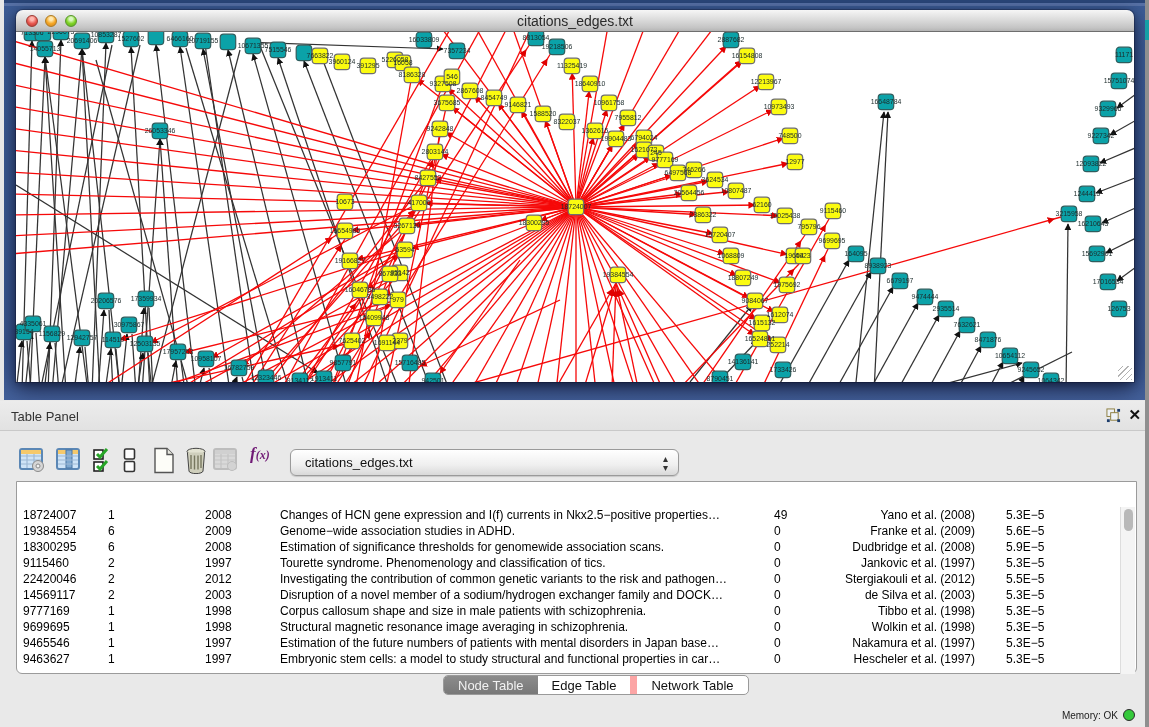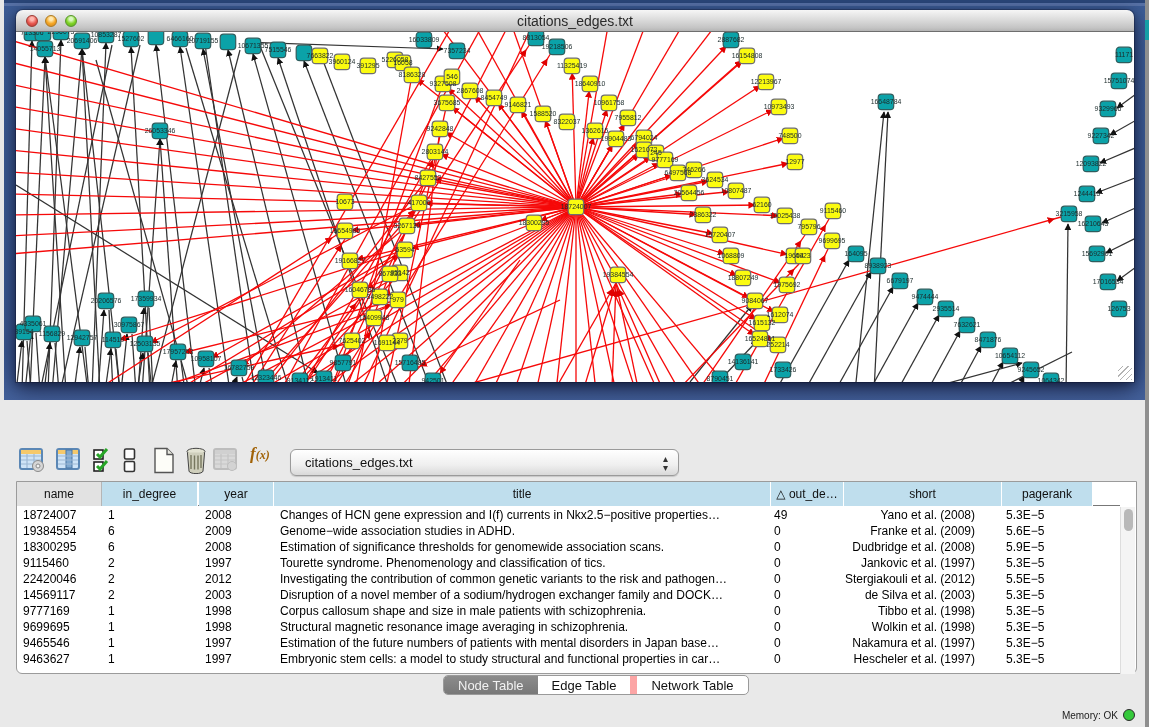--- a/index.html
+++ b/index.html
@@ -548,20 +548,31 @@
           <text x="560" y="177.3" font-size="6.9" text-anchor="middle" fill="#1c2b2b" font-family="Liberation Sans, sans-serif">18724007</text>
           <text x="518" y="193.3" font-size="6.9" text-anchor="middle" fill="#1c2b2b" font-family="Liberation Sans, sans-serif">18300295</text>
           <text x="602" y="245.3" font-size="6.9" text-anchor="middle" fill="#1c2b2b" font-family="Liberation Sans, sans-serif">19384554</text>
         </svg>
         <div class="rsz"></div>
       </div>
  </div>
 </div>
 <div class="lgray"></div>
 <div class="panel">
+ <div class="phead">
+      <div class="t">Table Panel</div>
+  <svg class="fl" viewBox="0 0 16 16">
+        <rect x="1" y="1" width="8" height="8" fill="#eef2f6" stroke="#8a7b3a"></rect>
+        <rect x="5" y="5" width="8" height="8" fill="#eef2f6" stroke="#8a7b3a"></rect>
+        <rect x="12" y="1" width="3" height="3" fill="#1d3d6b"></rect>
+        <rect x="1" y="12" width="3" height="3" fill="#1d3d6b"></rect>
+        <rect x="12" y="12" width="3" height="3" fill="#1d3d6b"></rect>
+      </svg>
+  <div class="x">✕</div>
+    </div>
  <div class="toolbar">
   <svg class="icon" style="left:19px" width="26" height="26" viewBox="0 0 26 26">
     <rect x="1" y="2" width="22" height="20" rx="2" fill="#cfe4f7" stroke="#5b87b5" stroke-width="2"></rect>
     <rect x="2" y="3" width="20" height="4" fill="#f5c96c"></rect>
     <path d="M2 9h20M2 13h20M2 17h20M8 7v14M15 7v14" stroke="#9db8d4" stroke-width="1.2" fill="none"></path>
     <circle cx="19" cy="19" r="5.5" fill="#d6d6d6" stroke="#8a8a8a"></circle>
     <circle cx="19" cy="19" r="2" fill="#f2f2f2" stroke="#8a8a8a"></circle>
   </svg>
   <svg class="icon" style="left:56px" width="26" height="26" viewBox="0 0 26 26">
     <rect x="1" y="2" width="22" height="20" rx="2" fill="#cfe4f7" stroke="#5b87b5" stroke-width="2"></rect>
@@ -587,36 +598,27 @@
     <ellipse cx="12" cy="4.5" rx="9" ry="3.2" fill="#e3e3d2" stroke="#444"></ellipse>
     <path d="M3.4 5.5 L5 24 a7 2.6 0 0 0 14 0 L20.6 5.5" fill="#cfcfbc" stroke="#444"></path>
     <path d="M7 8v14M10.5 8.6v14M14 8.6v14M17 8v13" stroke="#77775f" stroke-width="1.4"></path>
   </svg>
   <svg class="icon" style="left:213px" width="26" height="26" viewBox="0 0 26 26" opacity="0.55">
     <rect x="1" y="2" width="22" height="20" rx="2" fill="#cccccc" stroke="#9a9a9a" stroke-width="2"></rect>
     <rect x="2" y="3" width="20" height="4" fill="#bdbdbd"></rect>
     <path d="M2 9h20M2 13h20M2 17h20M8 7v14M15 7v14" stroke="#a7a7a7" stroke-width="1.2"></path>
     <circle cx="19" cy="19" r="4.5" fill="#c2c2c2" stroke="#9a9a9a"></circle>
   </svg>
-  <div class="icon" style="left:250px;top:13px;font-size:17px;font-style:italic;font-weight:bold;color:#a16207;font-family:'Liberation Serif',serif">f<span style="font-size:12px">(x)</span></div>
+  <div class="icon" style="left:250px;top:13px;font-size:17px;font-style:italic;font-weight:bold;color:#701a75;font-family:'Liberation Serif',serif">f<span style="font-size:12px">(x)</span></div>
   <div class="combo">
         <div class="ct">citations_edges.txt</div>
         <div class="ar">▴<br>▾</div>
       </div>
  </div>
  <div class="tbl">
-  <div class="thead">
-   <div class="th" style="left:0;width:85px;background:#e2e2e2;border-right:1px solid #b5b5b5">name</div>
-   <div class="th" style="left:85px;width:96px">in_degree</div>
-   <div class="th" style="left:182px;width:75px">year</div>
-   <div class="th" style="left:257px;width:497px">title</div>
-   <div class="th" style="left:754px;width:73px">△ out_de…</div>
-   <div class="th" style="left:827px;width:158px">short</div>
-   <div class="th" style="left:985px;width:91px">pagerank</div>
-  </div>
   <div class="tbody">
 <div class="tr">
           <div class="c0">18724007</div>
           <div class="c1">1</div>
           <div class="c2">2008</div>
           <div class="c3">Changes of HCN gene expression and I(f) currents in Nkx2.5−positive properties…</div>
           <div class="c4">49</div>
           <div class="c5">Yano et al. (2008)</div>
           <div class="c6">5.3E−5</div>
         </div>

